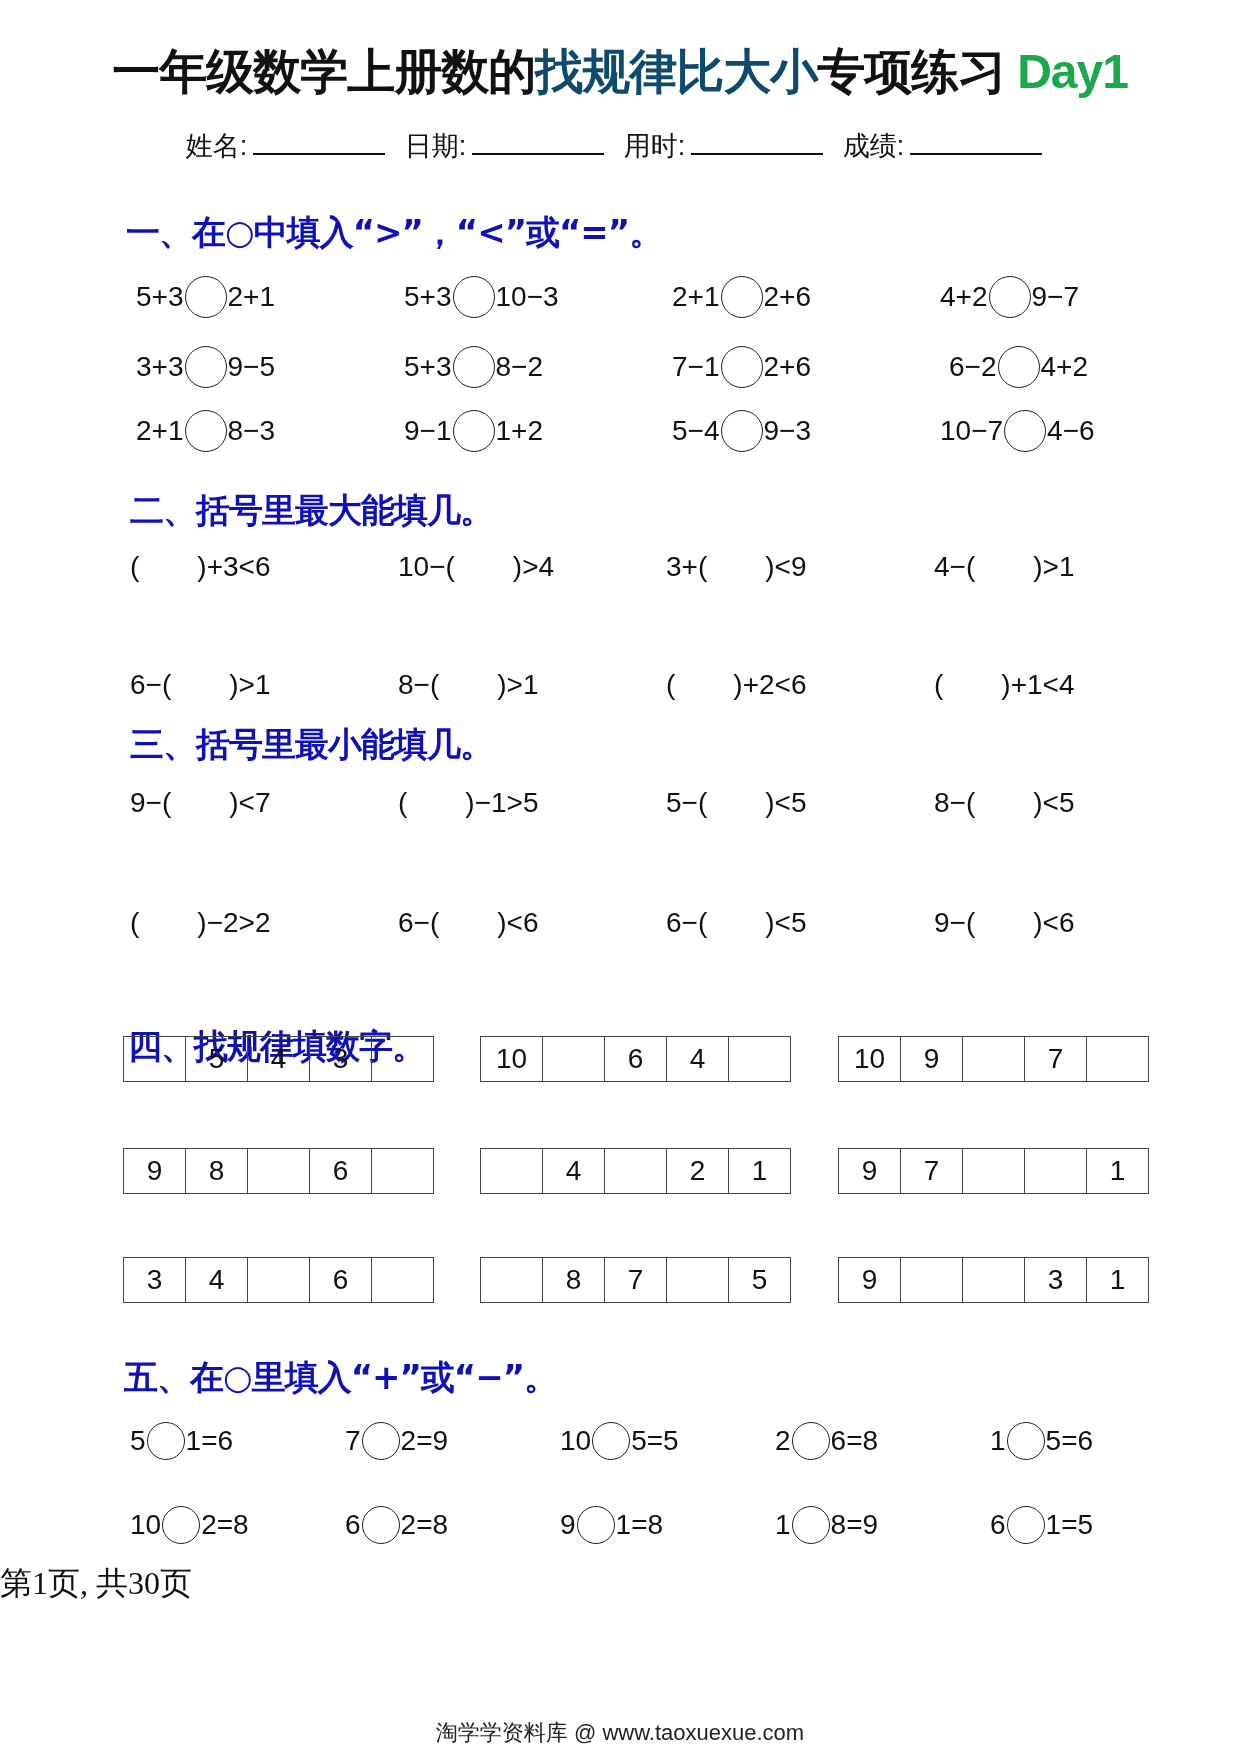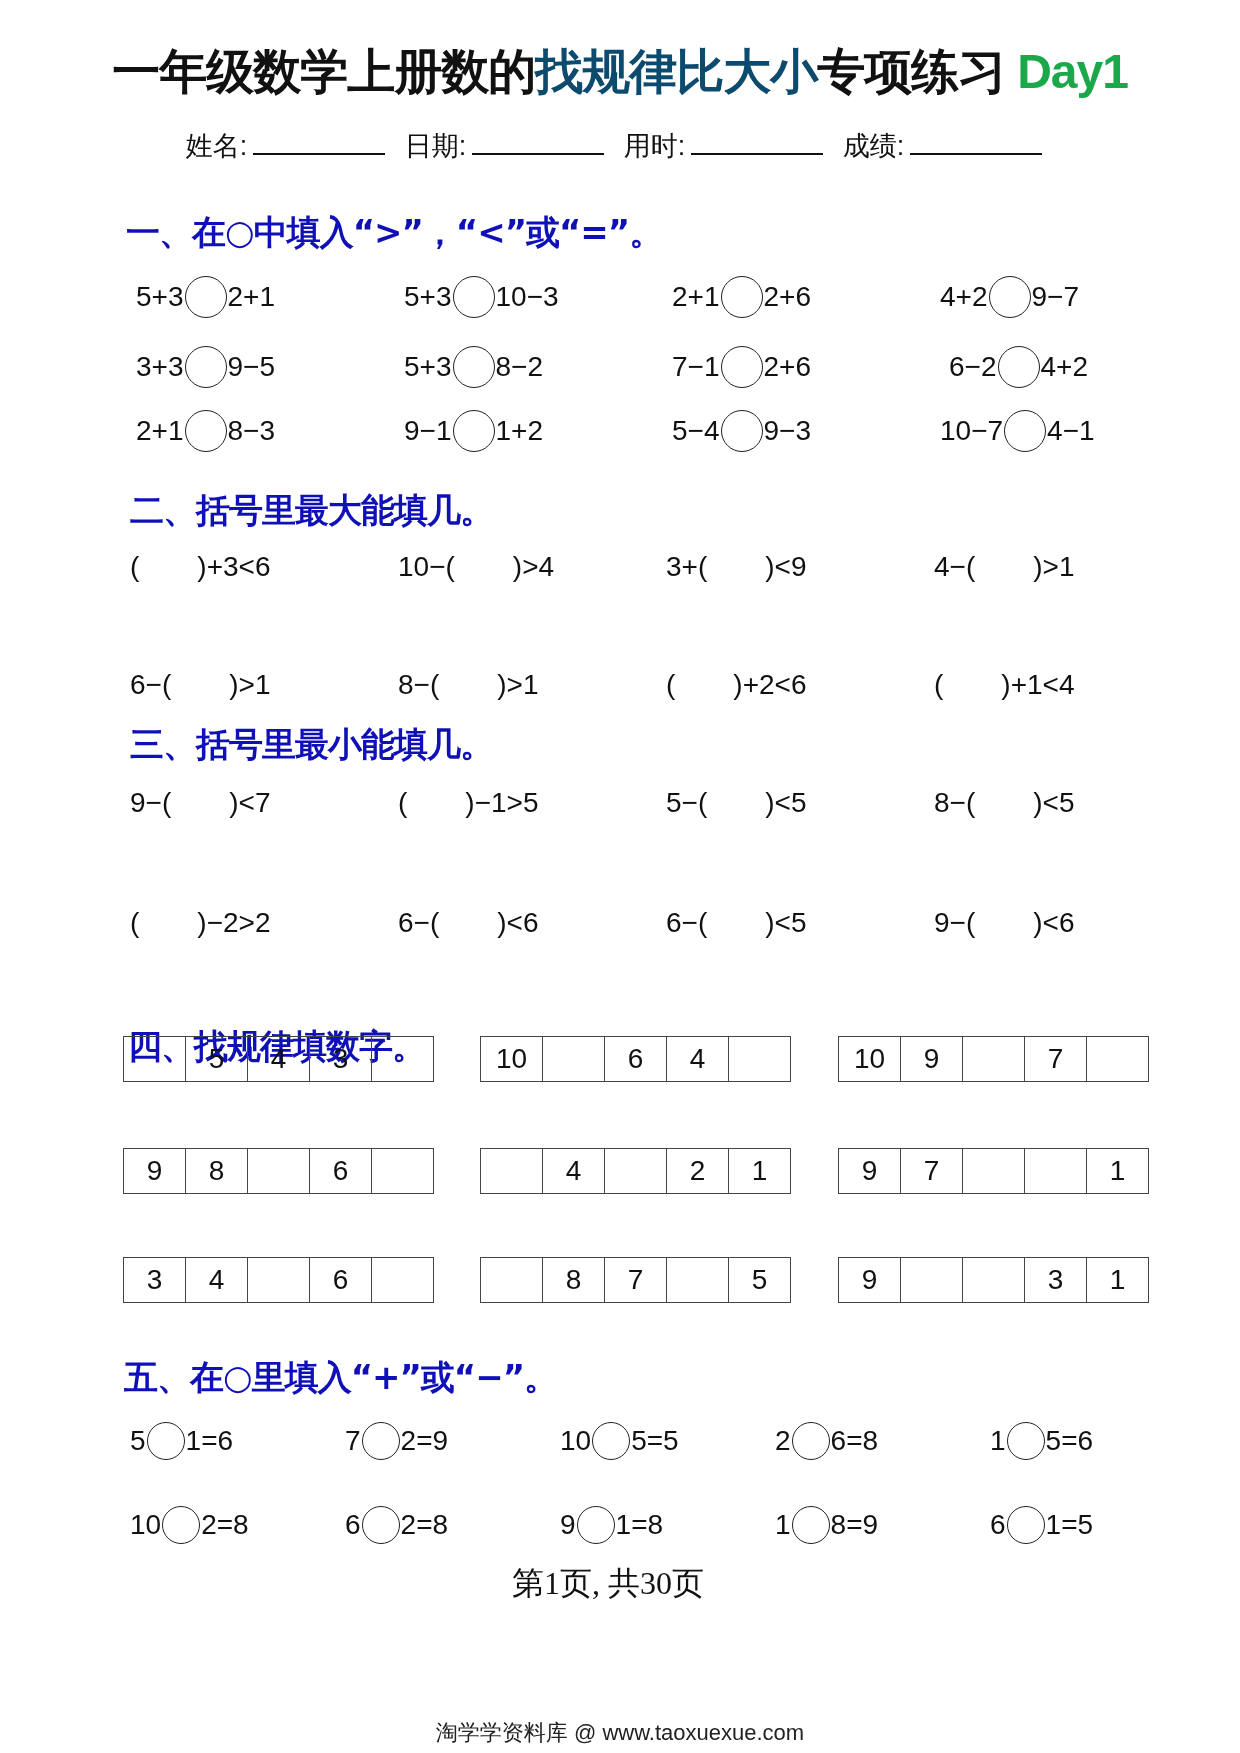--- a/index.html
+++ b/index.html
@@ -12,21 +12,21 @@
   .title .green { color:#1aa84b; font-family:"Liberation Sans", sans-serif; margin-left:12px; }
   .info { top:128px; left:0; width:1240px; text-align:center; font-size:27px; white-space:nowrap; }
   .info .blank { display:inline-block; width:132px; border-bottom:2px solid #111; margin:0 12px 0 6px; height:24px; vertical-align:baseline; }
   .heading { color:#1010b8; font-weight:bold; font-size:34px; white-space:nowrap; font-family:"DejaVu Sans", sans-serif; letter-spacing:-1px; }
   .item { position:absolute; font-size:28px; white-space:nowrap; display:flex; align-items:center; height:50px; }
   .circ { display:inline-block; width:40px; height:40px; border:1.5px solid #222; border-radius:50%; margin:0 1px; }
   .circ5 { display:inline-block; width:36px; height:36px; border:1.5px solid #222; border-radius:50%; margin:0 1px; }
   .gap { display:inline-block; width:58px; }
   .grid { position:absolute; display:flex; border:1.5px solid #444; border-right:none; height:44px; }
   .cell { width:61px; height:44px; border-right:1.5px solid #444; font-size:28px; display:flex; align-items:center; justify-content:center; }
-  .footer { top:1562px; left:0; width:1216px; text-align:center; font-size:32px; font-family:"Liberation Serif", "DejaVu Serif", serif; }
+  .footer { top:1562px; left:0; width:1216px; font-size:32px; font-family:"Liberation Serif", "DejaVu Serif", serif; }
   .watermark { top:1718px; left:0; width:1240px; text-align:center; font-size:22px; color:#222; }
 </style>
 </head>
 <body>
 
 <div class="abs title"><span>一年级数学上册数的</span><span class="red">找规律比大小</span><span>专项练习</span><span class="green">Day1</span></div>
 
 <div class="abs info">
   <span>姓名:</span><span class="blank"></span>
   <span>日期:</span><span class="blank"></span>
@@ -87,21 +87,21 @@
       <span>1+2</span>
     </div>
     <div class="item" style="left:672px;top:406px;">
       <span>5−4</span>
       <span class="circ"></span>
       <span>9−3</span>
     </div>
     <div class="item" style="left:940px;top:406px;">
       <span>10−7</span>
       <span class="circ"></span>
-      <span>4−1</span>
+      <span>4−6</span>
     </div>
   </div>
 
 <div class="abs heading" style="top:488px;left:130px;">二、括号里最大能填几。</div>
 <div id="s2">
     <div class="item" style="left:130px;top:542px;">
       <span>(</span>
       <span class="gap"></span>
       <span>)+3&lt;6</span>
     </div>

